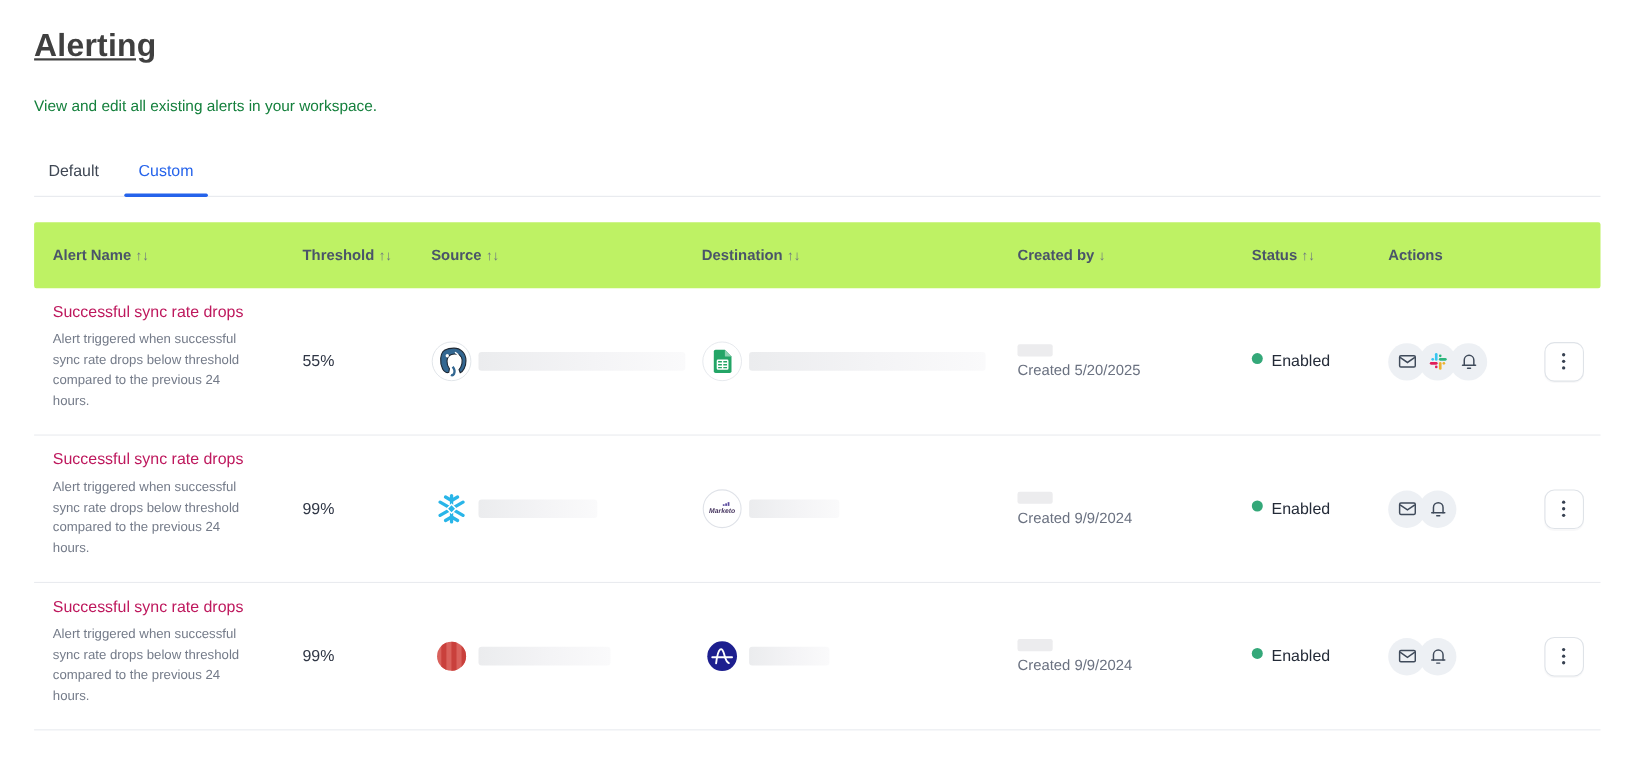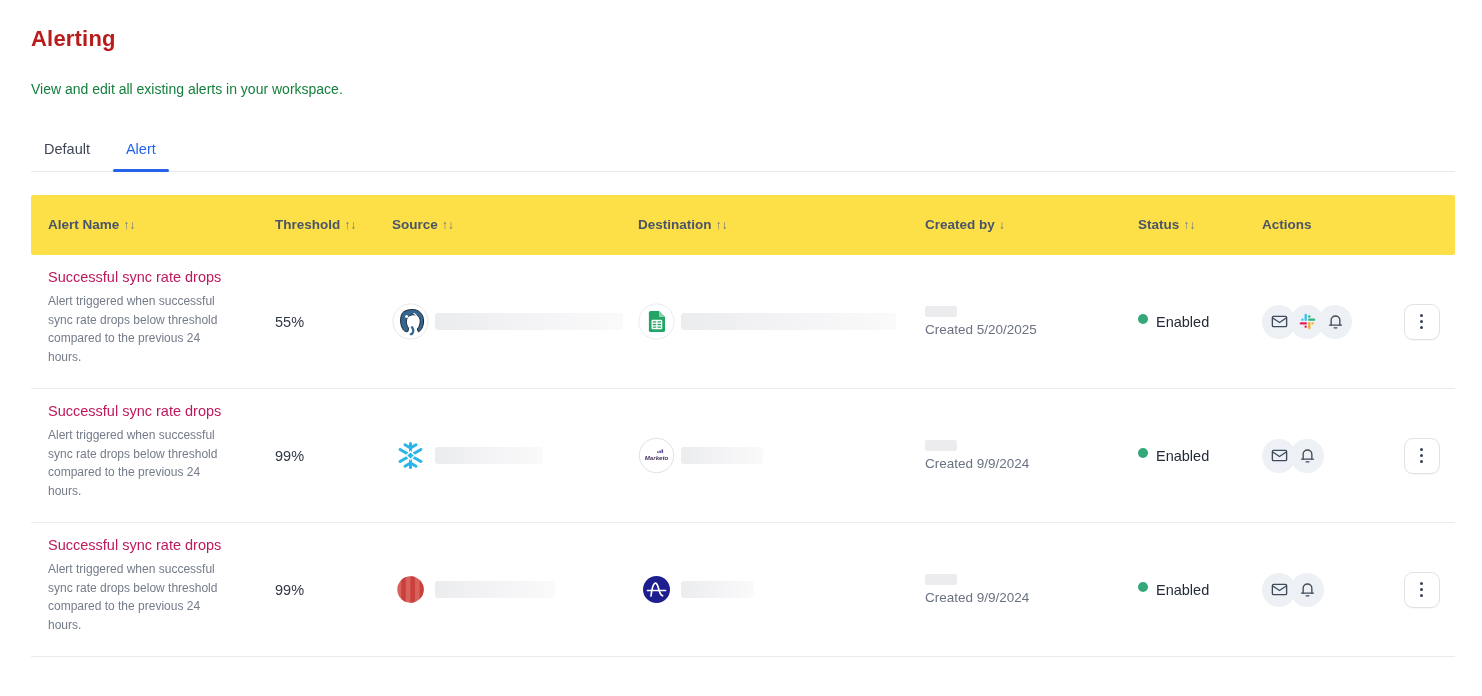--- a/index.html
+++ b/index.html
@@ -1,36 +1,36 @@
 <!DOCTYPE html>
 <html><head>
 <meta charset="utf-8">
 <style>
   * { margin:0; padding:0; box-sizing:border-box; }
   html,body { width:1482px; height:696px; background:#ffffff; overflow:hidden;
     font-family:"Liberation Sans", sans-serif; color:#2f3645; }
   .page { padding:26px 27px 0 31px; }
 
   
-  .page-title { font-size:22px; font-weight:700; color:#b91c1c; letter-spacing:.2px; }
+  .page-title { font-size:29px; font-weight:700; color:#404040; letter-spacing:.2px;text-decoration:underline; }
   .page-subtitle { margin-top:29px; font-size:14px; color:#15803d; }
 
   
   .tab-bar { margin-top:44px; display:flex; border-bottom:1px solid #e7e9ee; }
   .tab { padding:0 13px 14px 13px; margin-right:10px; font-size:14.5px; color:#3f4754;
     cursor:pointer; position:relative; }
   .tab.active { color:#2563eb; font-weight:500; }
   .tab.active::after { content:""; position:absolute; left:0; right:0; bottom:-1px;
     height:3px; background:#2563eb; border-radius:2px; }
 
   
   .table { margin-top:23px; }
   .tr { display:grid; grid-template-columns:244px 117px 246px 287px 213px 124px 126px 67px;
     align-items:center; }
-  .thead { background:#fde047; height:60px; border-radius:2px; }
+  .thead { background:#bef264; height:60px; border-radius:2px; }
   .th { font-size:13.5px; font-weight:700; color:#4a5469; line-height:1.45; padding-right:10px; }
   .th:first-child { padding-left:17px; }
   .sort { font-size:12px; font-weight:400; color:#6a7282; margin-left:4px; }
   .row { height:134px; border-bottom:1px solid #e9ebef; }
 
   .name-cell { align-self:start; padding:14px 20px 0 17px; }
   .row-title { font-size:14.5px; font-weight:500; color:#be185d; }
   .row-desc { margin-top:7px; font-size:12px; line-height:1.55; color:#747b89; max-width:188px; }
 
   .threshold { font-size:14.5px; color:#2f3645; }
@@ -66,21 +66,21 @@
 </style>
 </head>
 <body>
 
 <div class="page">
   <h1 class="page-title">Alerting</h1>
   <p class="page-subtitle">View and edit all existing alerts in your workspace.</p>
 
   <div class="tab-bar">
     <div class="tab">Default</div>
-    <div class="tab active">Alert</div>
+    <div class="tab active">Custom</div>
   </div>
 
   <div class="table">
 
     <div class="tr thead">
       <div class="th"><span>Alert Name</span><span class="sort">↑↓</span></div>
       <div class="th"><span>Threshold</span><span class="sort">↑↓</span></div>
       <div class="th"><span>Source</span><span class="sort">↑↓</span></div>
       <div class="th"><span>Destination</span><span class="sort">↑↓</span></div>
       <div class="th"><span>Created by</span><span class="sort">↓</span></div>

